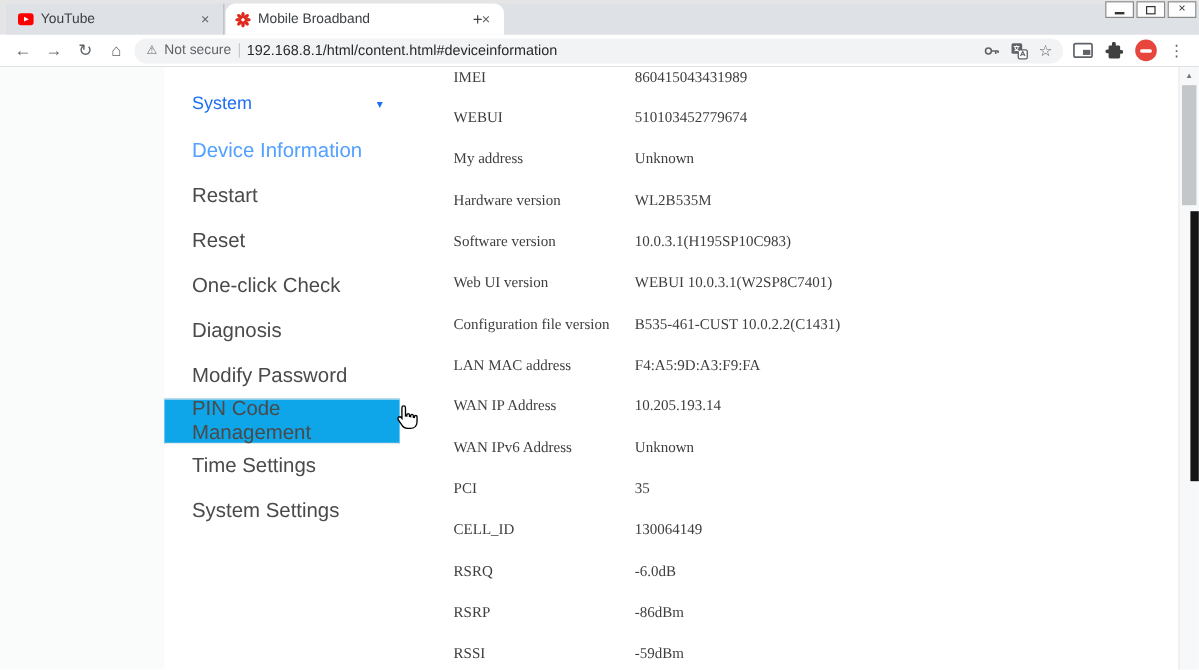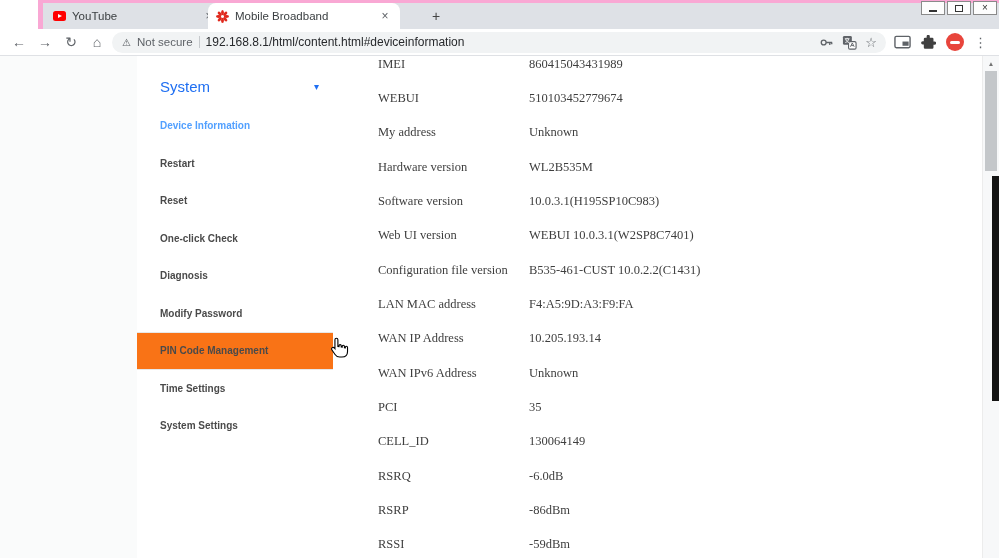--- a/index.html
+++ b/index.html
@@ -3,27 +3,27 @@
 <meta charset="utf-8">
 <style>
   * { box-sizing: border-box; }
   html,body { margin:0; padding:0; }
   body {
     width:999px; height:558px; position:relative; overflow:hidden;
     font-family:"Liberation Sans", sans-serif; background:#fff;
   }
 
   
-  .chrome-top { position:absolute; top:0; left:0; right:0; height:29px; background:#f9a8d4;margin-left:38px; }
+  .chrome-top { position:absolute; top:0; left:0; right:0; height:29px; background:#e5e5e5; }
   .tab-strip { position:absolute; left:5px; right:0; top:3px; height:26px; background:#dee1e6; }
   .tab { position:absolute; top:0; height:26px; display:flex; align-items:center; gap:6px;
          padding:0 8px; font-size:11.5px; color:#3c4043; cursor:pointer; }
   .tab .tab-title { flex:1; white-space:nowrap; overflow:hidden; }
   .tab-inactive { left:2px; width:180px; border-right:1px solid #b9bdc1; }
-  .tab-active { left:165px; width:192px; background:#fff; border-radius:8px 8px 0 0; }
+  .tab-active { left:183px; width:232px; background:#fff; border-radius:8px 8px 0 0; }
   .tab-close { font-size:12px; color:#5f6368; width:14px; height:14px; line-height:14px; text-align:center; }
   .yt-favicon { width:13px; height:10px; background:#f00; border-radius:2.5px; position:relative; flex:0 0 auto; }
   .yt-favicon::after { content:""; position:absolute; left:5px; top:2.5px; border-left:4px solid #fff;
                        border-top:2.5px solid transparent; border-bottom:2.5px solid transparent; }
   .new-tab { position:absolute; left:384px; top:4px; width:18px; height:18px; line-height:18px;
              text-align:center; font-size:14px; color:#444; cursor:pointer; }
 
   .win-controls { position:absolute; top:1px; right:2px; display:flex; gap:2px; z-index:60; }
   .wc { width:24px; height:14px; background:#fdfdfd; border:1px solid #8a8a8a;
         display:flex; align-items:center; justify-content:center; cursor:pointer; }
@@ -51,23 +51,23 @@
   
   .content { position:absolute; top:56px; left:0; right:17px; bottom:0; background:#fff; overflow:hidden; }
   .left-gutter { position:absolute; left:0; top:0; width:137px; height:100%; background:#fafbfb; }
 
   .sidebar { position:absolute; left:137px; top:0; width:196px; }
   .side-header { margin-top:15px; height:31px; display:flex; align-items:center;
                  padding:0 14px 0 23px; color:#1f6ff2; font-size:15px; cursor:pointer;gap:42px; }
   .side-header .arrow { margin-left:auto; font-size:10px; color:#1f6ff2; }
   .side-items { margin-top:5px; }
   .side-item { height:37.5px; display:flex; align-items:center; padding-left:23px;
-               font-size:10px; color:#4a4a4a; cursor:pointer;font-weight:bold; }
+               font-size:17px; color:#4a4a4a; cursor:pointer; }
   .side-item.active { color:#52a0ff; }
-  .side-item.hovered { background:#f97316; border-top:1px solid #e7e8e8; border-bottom:1px solid #e7e8e8; }
+  .side-item.hovered { background:#0ea5e9; border-top:1px solid #e7e8e8; border-bottom:1px solid #e7e8e8; }
 
   .info-table { position:absolute; left:378px; top:-9px; width:580px; }
   .info-row { display:flex; height:34.35px; align-items:center; font-size:12.5px; color:#3e3e3e;font-family:Liberation Serif, serif; }
   .info-label { width:140px; flex:0 0 auto; }
   .info-value { white-space:nowrap;margin-left:11px; }
 
   .cursor { position:absolute; left:329px; top:280px; z-index:40; pointer-events:none; }
 
   
   .scrollbar { position:absolute; top:56px; right:0; bottom:0; width:17px;

